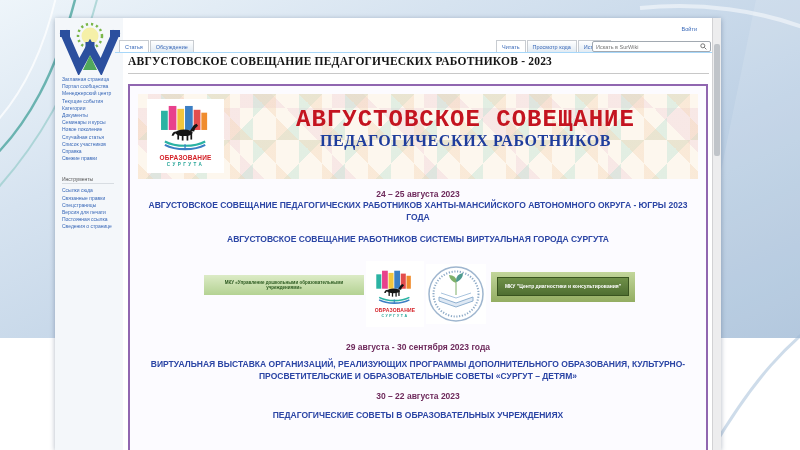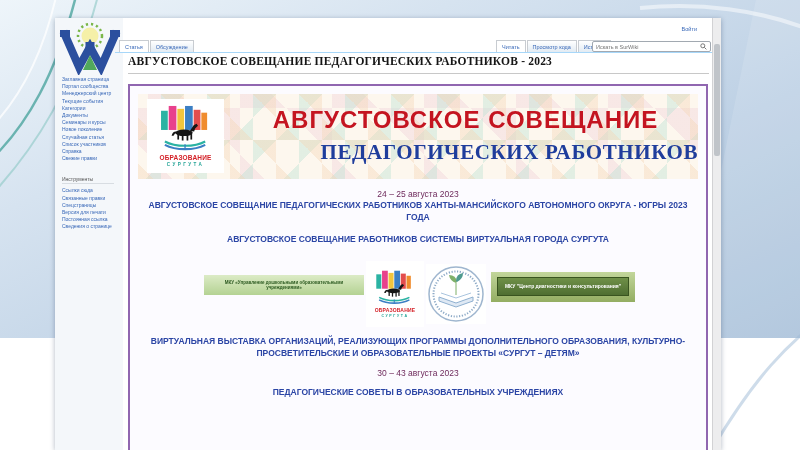--- a/index.html
+++ b/index.html
@@ -49,26 +49,26 @@
       linear-gradient(-45deg, rgba(182,224,210,.38) 25%, transparent 25%, transparent 75%, rgba(182,224,210,.38) 75%),
       linear-gradient(45deg, rgba(236,200,212,.33) 25%, transparent 25%, transparent 75%, rgba(236,200,212,.33) 75%),
       #fdf7ee;
     background-size:46px 46px,46px 46px,92px 92px;
     background-position:0 0,23px 0,10px 14px;}
   .logo-card{position:absolute;left:9px;top:5px;width:77px;height:74px;background:#ffffff;
     display:flex;flex-direction:column;align-items:center;justify-content:center;}
   .lt1{font-size:6.5px;font-weight:bold;color:#d42027;letter-spacing:.2px;margin-top:1px;}
   .lt2{font-size:4.6px;font-weight:bold;color:#22a396;letter-spacing:2.4px;margin-top:1px;}
   .banner-titles{position:absolute;left:95px;right:0;top:13px;text-align:center;}
-  .bt1{font-family:Liberation Sans, sans-serif;font-weight:bold;font-size:24px;color:#c41420;
+  .bt1{font-family:Liberation Mono, monospace;font-weight:bold;font-size:24px;color:#c41420;
     letter-spacing:1px;line-height:1.05;}
-  .bt2{font-family:"Liberation Serif",serif;font-weight:bold;font-size:21px;color:#1f3d9c;
-    letter-spacing:.6px;margin-top:8px;text-align:right;}
-
-  .ev-date{font-size:8.5px;font-weight:normal;color:#6e2a5c;}
+  .bt2{font-family:"Liberation Serif",serif;font-weight:bold;font-size:16px;color:#1f3d9c;
+    letter-spacing:.6px;margin-top:0;}
+
+  .ev-date{font-size:8.5px;font-weight:bold;color:#6e2a5c;}
   .ev-title{display:block;font-size:8.5px;font-weight:bold;color:#2b45a5;text-decoration:none;line-height:1.45;}
   .d1{margin-top:10px;} .t1{margin-top:0;}
   .d2{margin-top:22px;} .t2{margin-top:9px;}
   .d3{margin-top:13px;} .t3{margin:6px auto 0 auto;max-width:545px;}
   .d4{margin-top:8px;}  .t4{margin-top:8px;}
 
   .partners{position:relative;height:68px;margin-top:16px;}
   .partner-left{position:absolute;left:66px;top:14px;width:160px;height:20px;box-sizing:border-box;
     background:linear-gradient(#dcebc6,#b4d293);display:flex;align-items:center;justify-content:center;
     font-size:4.5px;font-weight:bold;color:#2c5a20;padding:0 8px;cursor:pointer;text-align:center;}
@@ -242,23 +242,24 @@
             <path d="M30 17 q6 -3 6 -9 q-7 1 -7 8 Z" fill="#4f9a8f"></path>
             <line x1="29" y1="18" x2="29" y2="30" stroke="#7fb069" stroke-width="1"></line>
           </svg>
         </div>
 
         <div class="partner-right">
           <div class="partner-right-btn">МКУ "Центр диагностики и консультирования"</div>
         </div>
       </div>
 
-      <a class="ev-title t3" href="#">ВИРТУАЛЬНАЯ ВЫСТАВКА ОРГАНИЗАЦИЙ, РЕАЛИЗУЮЩИХ ПРОГРАММЫ ДОПОЛНИТЕЛЬНОГО ОБРАЗОВАНИЯ, КУЛЬТУРНО-ПРОСВЕТИТЕЛЬСКИЕ И ОБРАЗОВАТЕЛЬНЫЕ ПРОЕКТЫ «СУРГУТ – ДЕТЯМ»</a>
-
-      <div class="ev-date d4">30 – 43 августа 2023</div>
+      <div class="ev-date d3">29 августа - 30 сентября 2023 года</div>
+      <a class="ev-title t3" href="#">ВИРТУАЛЬНАЯ ВЫСТАВКА ОРГАНИЗАЦИЙ, РЕАЛИЗУЮЩИХ ПРОГРАММЫ ДОПОЛНИТЕЛЬНОГО ОБРАЗОВАНИЯ, КУЛЬТУРНО-ПРОСВЕТИТЕЛЬСКИЕ И ОБРАЗОВАТЕЛЬНЫЕ СОВЕТЫ «СУРГУТ – ДЕТЯМ»</a>
+
+      <div class="ev-date d4">30 – 22 августа 2023</div>
       <a class="ev-title t4" href="#">ПЕДАГОГИЧЕСКИЕ СОВЕТЫ В ОБРАЗОВАТЕЛЬНЫХ УЧРЕЖДЕНИЯХ</a>
     </div>
 
     <div class="scrollbar">
       <div class="scroll-thumb"></div>
     </div>
   </div>
 
   <div class="artifacts">
     <span style="left:60px;top:441px;width:24px;height:6px;background:#4a5a72;"></span>

